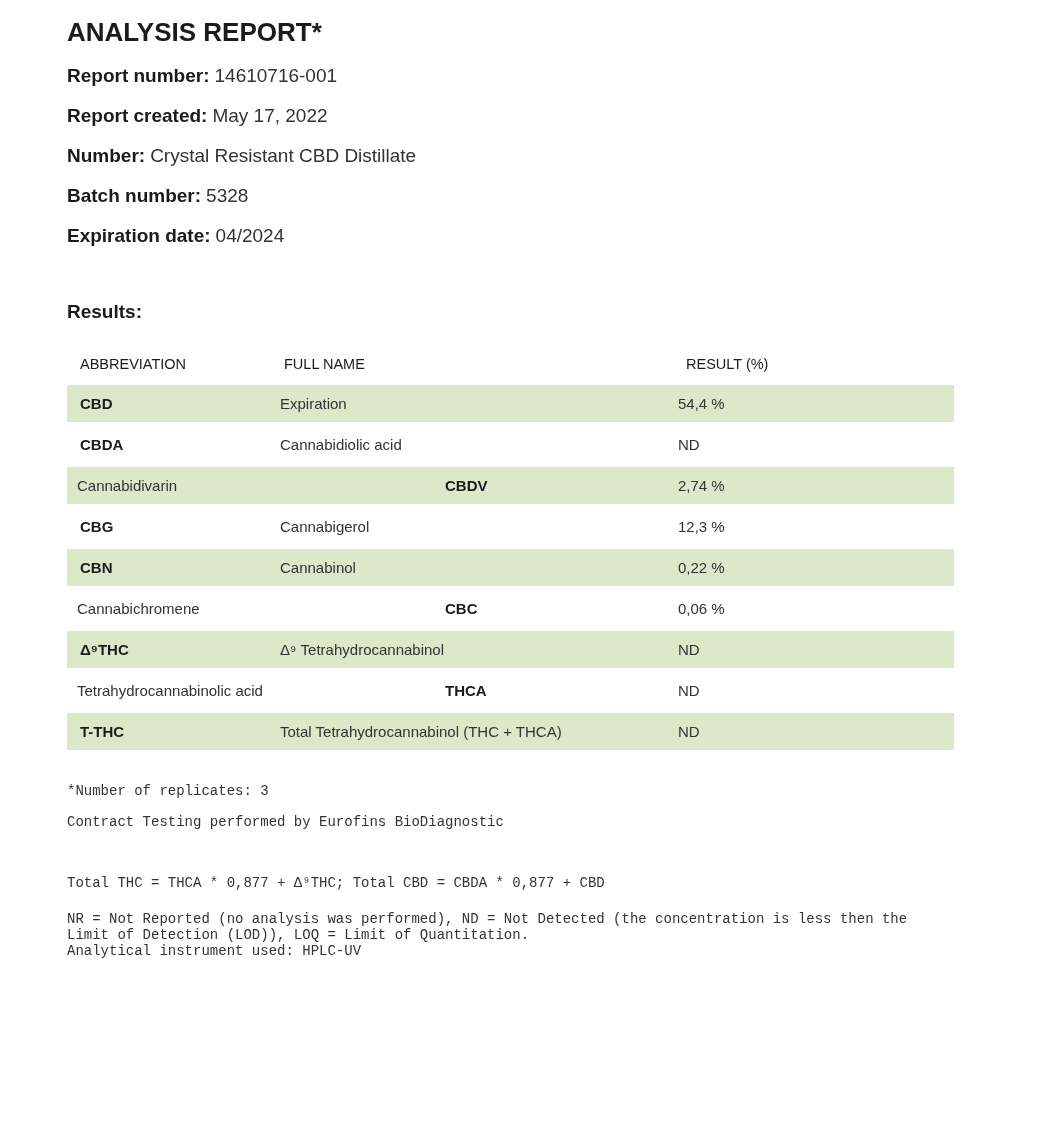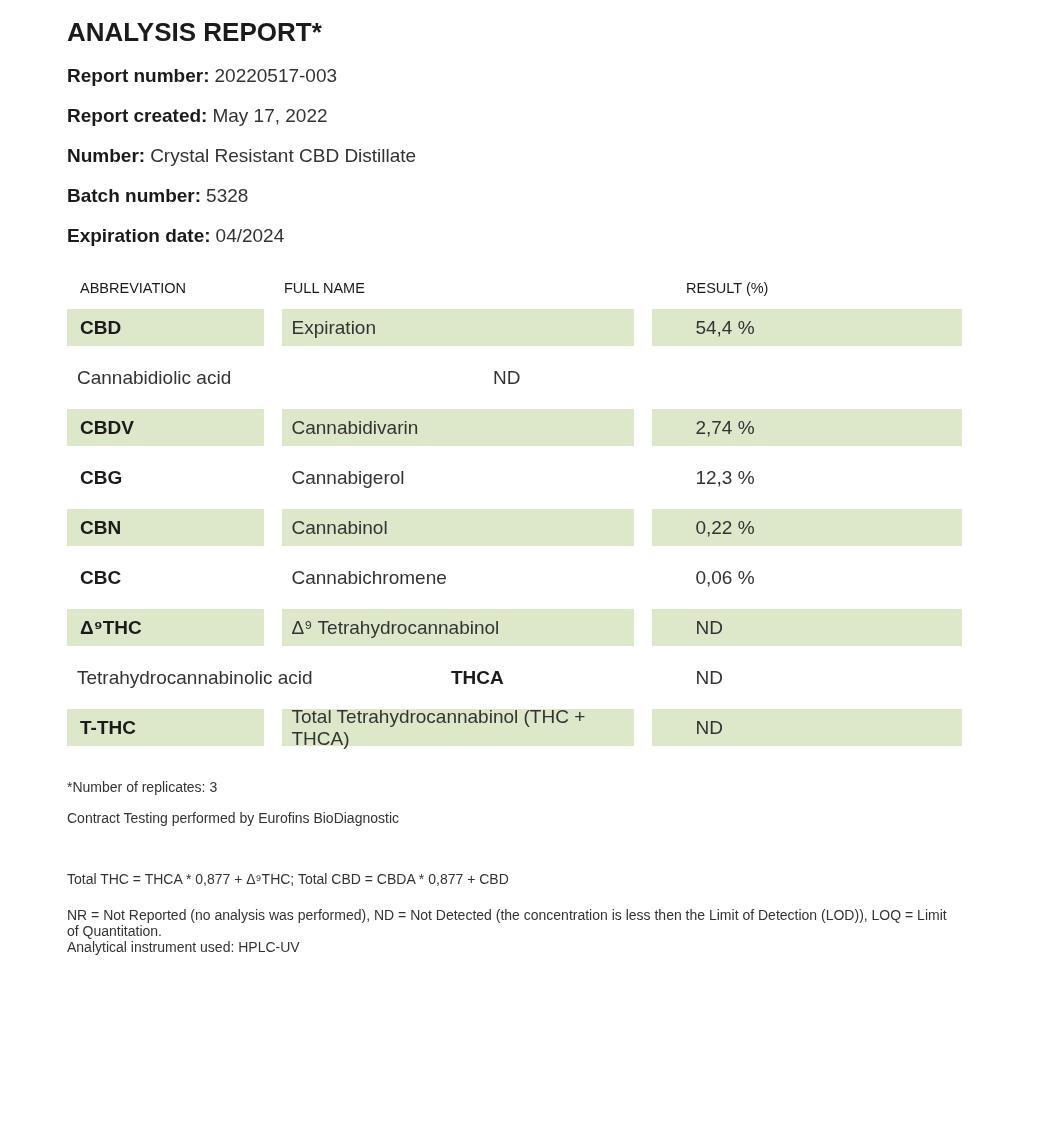--- a/index.html
+++ b/index.html
@@ -58,24 +58,24 @@
     margin-bottom: 14px;
   }
   .th {
     box-sizing: border-box;
     font-size: 14.5px;
     font-weight: normal;
     color: #1b1b1b;
   }
   .tr {
     display: flex;
-    gap: 18px;
+    gap: 0;
     height: 37px;
-    margin-bottom: 13px;
-    font-size: 19px;
+    margin-bottom: 4px;
+    font-size: 15px;
   }
   .td {
     box-sizing: border-box;
     display: flex;
     align-items: center;
     height: 100%;
     background: transparent;
   }
   .tr.shaded .td {
     background: var(--row-shaded, #dde8ca);
@@ -85,96 +85,99 @@
   .c3 { width: 319px; padding-left: 43px; }
   .td.c1 {
     font-weight: bold;
     color: #1b1b1b;
   }
   .fn {
     font-size: 14px;
     line-height: 16px;
     margin: 0;
     color: #333333;
+    font-family: Liberation Mono, monospace;
   }
   .fn-replicates  { margin-top: 33px; }
   .fn-contract    { margin-top: 15px; }
   .fn-formula     { margin-top: 45px; }
   .fn-key         { margin-top: 20px; line-height: 16px; width: 886px; }
   .fn-instrument  { }
 </style>
 </head>
 <body>
 
 <div class="page">
 
   <h1 class="title">ANALYSIS REPORT*</h1>
 
   <div id="metadata-container">
   <p class="field">
-    <span class="field-label">Report number:</span><span class="field-value">20220517-003</span>
+    <span class="field-label">Report number:</span><span class="field-value">14610716-001</span>
   </p>
 
   <p class="field">
     <span class="field-label">Report created:</span><span class="field-value">May 17, 2022</span>
   </p>
 
   <p class="field">
     <span class="field-label">Number:</span><span class="field-value">Crystal Resistant CBD Distillate</span>
   </p>
 
   <p class="field">
     <span class="field-label">Batch number:</span><span class="field-value">5328</span>
   </p>
 
   <p class="field">
     <span class="field-label">Expiration date:</span><span class="field-value">04/2024</span>
   </p>
 </div>
 
+  <h2 class="results-heading">Results:</h2>
 
   <div class="table">
     <div class="thead">
       <div class="th c1">ABBREVIATION</div>
       <div class="th c2">FULL NAME</div>
       <div class="th c3">RESULT (%)</div>
     </div>
     <div id="table-body">
   <div class="tr shaded">
     <div class="td c1">CBD</div>
     <div class="td c2">Expiration</div>
     <div class="td c3">54,4 %</div>
   </div>
 
   <div class="tr">
+    <div class="td c1">CBDA</div>
     <div class="td c2">Cannabidiolic acid</div>
     <div class="td c3">ND</div>
   </div>
 
   <div class="tr shaded">
+    <div class="td c2">Cannabidivarin</div>
     <div class="td c1">CBDV</div>
-    <div class="td c2">Cannabidivarin</div>
     <div class="td c3">2,74 %</div>
   </div>
 
   <div class="tr">
     <div class="td c1">CBG</div>
     <div class="td c2">Cannabigerol</div>
     <div class="td c3">12,3 %</div>
   </div>
 
   <div class="tr shaded">
     <div class="td c1">CBN</div>
     <div class="td c2">Cannabinol</div>
     <div class="td c3">0,22 %</div>
   </div>
 
   <div class="tr">
+    <div class="td c2">Cannabichromene</div>
     <div class="td c1">CBC</div>
-    <div class="td c2">Cannabichromene</div>
     <div class="td c3">0,06 %</div>
   </div>
 
   <div class="tr shaded">
     <div class="td c1">Δ⁹THC</div>
     <div class="td c2">Δ⁹ Tetrahydrocannabinol</div>
     <div class="td c3">ND</div>
   </div>
 
   <div class="tr">

